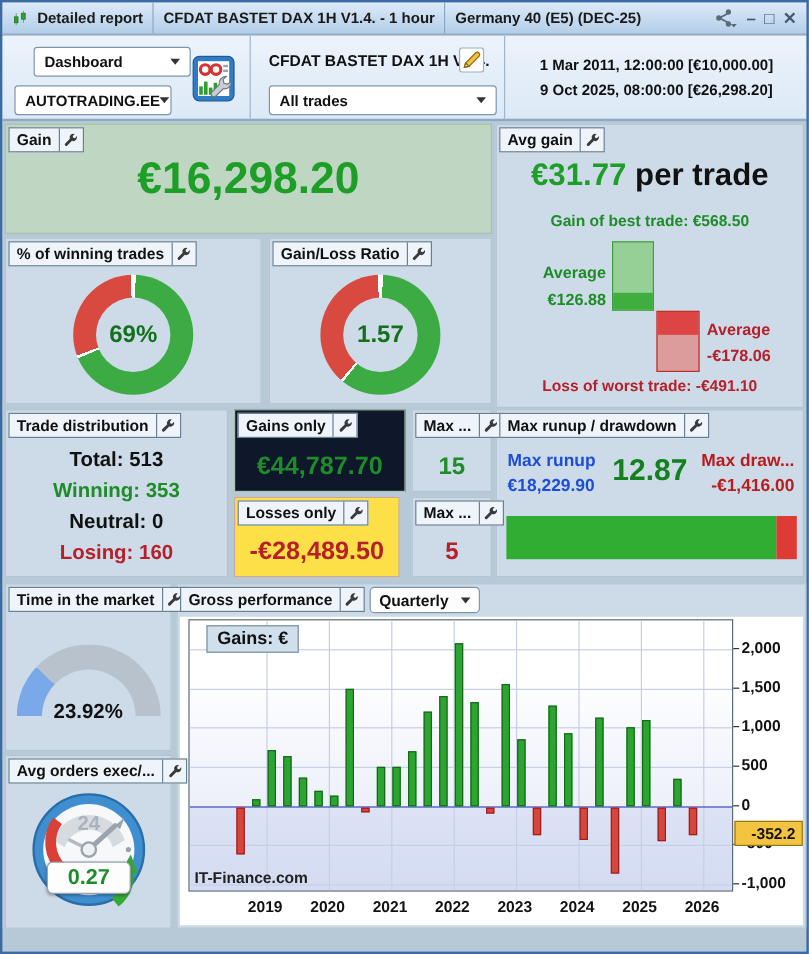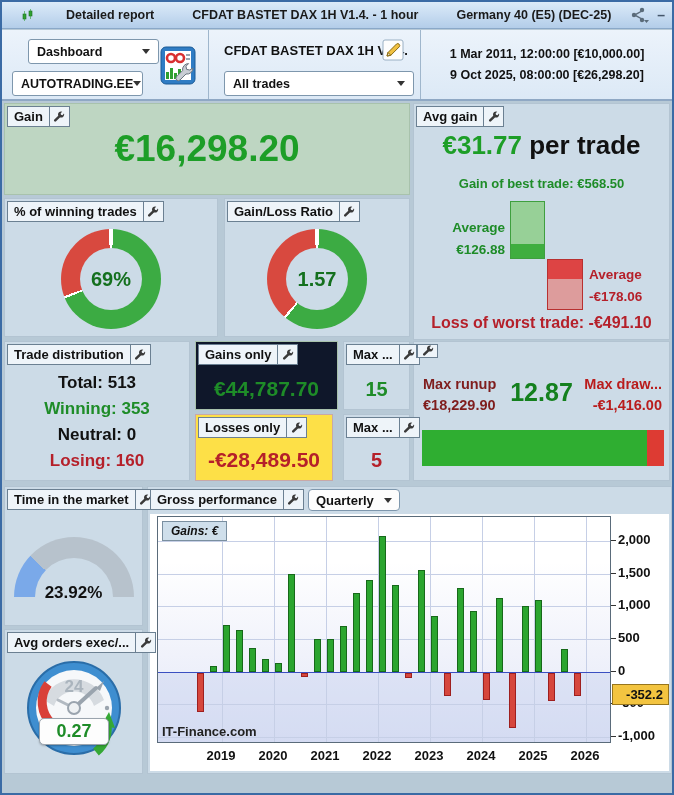--- a/index.html
+++ b/index.html
@@ -3,21 +3,21 @@
 <meta charset="utf-8">
 <style>
   * { box-sizing: border-box; margin: 0; padding: 0; }
   body { font-family: "Liberation Sans", sans-serif; background: #ffffff; }
   .window { position: relative; width: 674px; height: 795px; border: 2px solid #3b6ba5; background: #b7c9d6; overflow: hidden; }
 
   
   .titlebar { position: absolute; left: 0; top: 0; width: 670px; height: 27px;
     background: linear-gradient(#dcebf9, #b3cde9); border-bottom: 1px solid #8aa8c8;
     display: flex; align-items: center; font-size: 12.5px; font-weight: bold; color: #1a1a1a; }
-  .tseg { display: flex; align-items: center; height: 100%; padding: 0 19px; white-space: nowrap; gap: 24px; }
+  .tseg { display: flex; align-items: center; height: 100%; padding: 0 8px; white-space: nowrap; }
   .tdiv { width: 1px; height: 100%; background: #8fa8c4; }
   .win-btns { margin-left: auto; display: flex; align-items: center; gap: 7px; padding-right: 8px; }
   .win-btn { color: #44566a; font-weight: bold; font-size: 14px; line-height: 14px; cursor: default; }
 
   
   .toolbar { position: absolute; left: 0; top: 28px; width: 670px; height: 71px;
     background: linear-gradient(#ecf3fb, #dcE9f6); border-bottom: 2px solid #8fa8c4; }
   .tooldiv { position: absolute; top: 0; width: 1px; height: 100%; background: #9fb6cc; }
   .sel { position: absolute; background: #ffffff; border: 1px solid #7e97ad; border-radius: 3px;
     font-size: 12.5px; font-weight: 600; color: #111; display: flex; align-items: center;
@@ -49,21 +49,21 @@
   .avg-bar-win { position: absolute; left: 96px; top: 97px; width: 35px; height: 58px;
     background: #97d097; border: 1px solid #3f9f3f; }
   .avg-bar-win .seg { position: absolute; left: 0; bottom: 0; width: 100%; height: 14px; background: #3fae3f; }
   .avg-bar-loss { position: absolute; left: 133px; top: 155px; width: 36px; height: 51px;
     background: #dd9c9c; border: 1px solid #b83030; }
   .avg-bar-loss .seg { position: absolute; left: 0; top: 0; width: 100%; height: 19px; background: #dd4444; }
   .avg-lab-win { position: absolute; right: 164px; top: 113px; width: 90px; text-align: right;
     font-size: 13.5px; font-weight: bold; color: #1e8c28; line-height: 22px; }
   .avg-lab-loss { position: absolute; left: 175px; top: 160px; width: 90px; text-align: left;
     font-size: 13.5px; font-weight: bold; color: #b5202a; line-height: 22px; }
-  .avg-worst { position: absolute; left: 0; top: 210px; width: 100%; text-align: center; font-size: 16px; font-weight: bold; color: #b5202a; }
+  .avg-worst { position: absolute; left: 0; top: 210px; width: 100%; text-align: center; font-size: 13px; font-weight: bold; color: #b5202a; }
 
   .win-panel { left: 2px; top: 97px; width: 214px; height: 139px; }
   .ratio-panel { left: 222px; top: 97px; width: 186px; height: 139px; }
   .donut-wrap { position: absolute; left: 50%; top: 30px; transform: translateX(-50%); width: 100px; height: 100px; }
   .donut { width: 100px; height: 100px; border-radius: 50%; }
   .donut-hole { position: absolute; left: 19px; top: 19px; width: 62px; height: 62px; border-radius: 50%; background: #ccdbe7;
     display: flex; align-items: center; justify-content: center; }
   .donut-text { font-size: 20px; font-weight: bold; color: #14701e; }
 
   .dist-panel { left: 2px; top: 240px; width: 186px; height: 140px; }
@@ -71,21 +71,21 @@
     font-size: 17px; font-weight: bold; line-height: 26px; }
   .c-black { color: #111; } .c-green { color: #1e8c28; } .c-red { color: #b5202a; }
 
   .gains-panel { left: 193px; top: 240px; width: 143px; height: 69px; background: #0f172a; border-color: #a8c2ac; }
   .losses-panel { left: 193px; top: 313px; width: 138px; height: 67px; background: #fde047; border-color: #c8a8a8; }
   .max15-panel { left: 341px; top: 240px; width: 67px; height: 69px; }
   .max5-panel { left: 341px; top: 313px; width: 67px; height: 67px; }
   .small-val { position: absolute; left: 0; bottom: 8px; width: 100%; text-align: center; font-size: 20px; font-weight: bold; }
 
   .runup-panel { left: 411px; top: 240px; width: 257px; height: 140px; }
-  .runup-l { position: absolute; left: 9px; top: 32px; font-size: 14.5px; font-weight: bold; color: #7f1d1d; line-height: 21px; }
+  .runup-l { position: absolute; left: 9px; top: 32px; font-size: 14.5px; font-weight: bold; color: #1d4ed8; line-height: 21px; }
   .runup-c { position: absolute; left: 0; top: 36px; width: 100%; text-align: center; font-size: 25px; font-weight: bold; color: #14801e; }
   .runup-r { position: absolute; right: 7px; top: 32px; font-size: 14.5px; font-weight: bold; color: #b91c1c; text-align: right; line-height: 21px; }
   .runup-bar { position: absolute; left: 8px; top: 88px; width: 242px; height: 36px; display: flex; }
   .runup-bar .gseg { background: #2fae31; height: 100%; }
   .runup-bar .rseg { background: #dd3b33; height: 100%; flex: 1; }
 
   .time-panel { left: 2px; top: 385px; width: 139px; height: 140px; }
   .gauge { position: absolute; left: 9px; top: 50px; width: 120px; height: 62px; overflow: hidden; }
   .gauge-arc { position: absolute; left: 0; top: 0; width: 120px; height: 120px; border-radius: 50%; }
   .gauge-hole { position: absolute; left: 21px; top: 21px; width: 78px; height: 78px; border-radius: 50%; background: #ccdbe7; }
@@ -107,22 +107,22 @@
   .chart-body { position: absolute; left: 2px; top: 27px; width: 519px; height: 257px; background: #ffffff; }
   .plot { position: absolute; left: 7px; top: 2px; width: 454px; height: 227px; border: 1px solid #5a6b7a;
     background: linear-gradient(#ffffff 20%, #e2e6f7); overflow: hidden; }
   .below-zero { position: absolute; left: 0; width: 100%; background: rgba(165,180,228,0.22); }
   .hgrid { position: absolute; left: 0; width: 100%; height: 1px; background: #c6cfe6; }
   .vgrid { position: absolute; top: 0; width: 1px; height: 100%; background: #c6cfe6; }
   .zero-line { position: absolute; left: 0; width: 100%; height: 1px; background: #3b4fc1; z-index: 2; }
   .bar { position: absolute; width: 7px; z-index: 2; }
   .bar.up { background: #2ba52f; border: 1px solid #17691a; }
   .bar.dn { background: #d6463c; border: 1px solid #9e1f1f; }
-  .plot-chip { position: absolute; left: 4px; top: 4px; background: #cfdfeb; border: 1px solid #7a8fa0;
-    padding: 2px 8px; font-size: 12px; font-weight: 600; color: #111; z-index: 4; font-style: italic; }
+  .plot-chip { position: absolute; left: 14px; top: 4px; background: #cfdfeb; border: 1px solid #7a8fa0;
+    padding: 2px 8px; font-size: 15px; font-weight: 600; color: #111; z-index: 4; }
   .watermark { position: absolute; left: 4px; bottom: 3px; font-size: 13px; font-weight: 600; color: #222; z-index: 4; }
   .ytick-label { position: absolute; left: 468px; font-size: 13px; font-weight: 600; color: #111; white-space: nowrap; }
   .ytick-mark { position: absolute; left: 461px; width: 5px; height: 1px; background: #333; }
   .xlabel { position: absolute; top: 234px; transform: translateX(-50%); font-size: 13px; font-weight: 600; color: #111; }
   .badge { position: absolute; left: 462px; width: 57px; height: 21px; background: #f3c440; border: 1px solid #97751c;
     display: flex; align-items: center; justify-content: center; font-size: 13px; font-weight: bold; color: #111; z-index: 5; }
 
   .footer { position: absolute; left: 0; top: 772px; width: 670px; height: 19px; background: #d9ebf9;
     border-top: 1px solid #8aa4bd; display: flex; align-items: center; padding-left: 4px;
     font-size: 12.5px; color: #111; }
@@ -349,20 +349,21 @@
             <svg viewBox="0 0 16 16">
               <path fill="#3a3a3a" d="M14.6 3.2a4.1 4.1 0 0 1-5.3 5.3l-5.2 5.2a1.6 1.6 0 1 1-2.3-2.3l5.2-5.2A4.1 4.1 0 0 1 12.3.9L10.2 3l.4 2.1 2.1.4z"></path>
             </svg>
           </span>
         </div>
       <div class="small-val c-red">5</div>
     </div>
 
     <div class="panel runup-panel">
       <div class="chip">
+          <span class="lbl">Max runup / drawdown</span>
           <span class="wr wrench">
             <svg viewBox="0 0 16 16">
               <path fill="#3a3a3a" d="M14.6 3.2a4.1 4.1 0 0 1-5.3 5.3l-5.2 5.2a1.6 1.6 0 1 1-2.3-2.3l5.2-5.2A4.1 4.1 0 0 1 12.3.9L10.2 3l.4 2.1 2.1.4z"></path>
             </svg>
           </span>
         </div>
       <div class="runup-l">
         <div>Max runup</div>
         <div>€18,229.90</div>
       </div>

